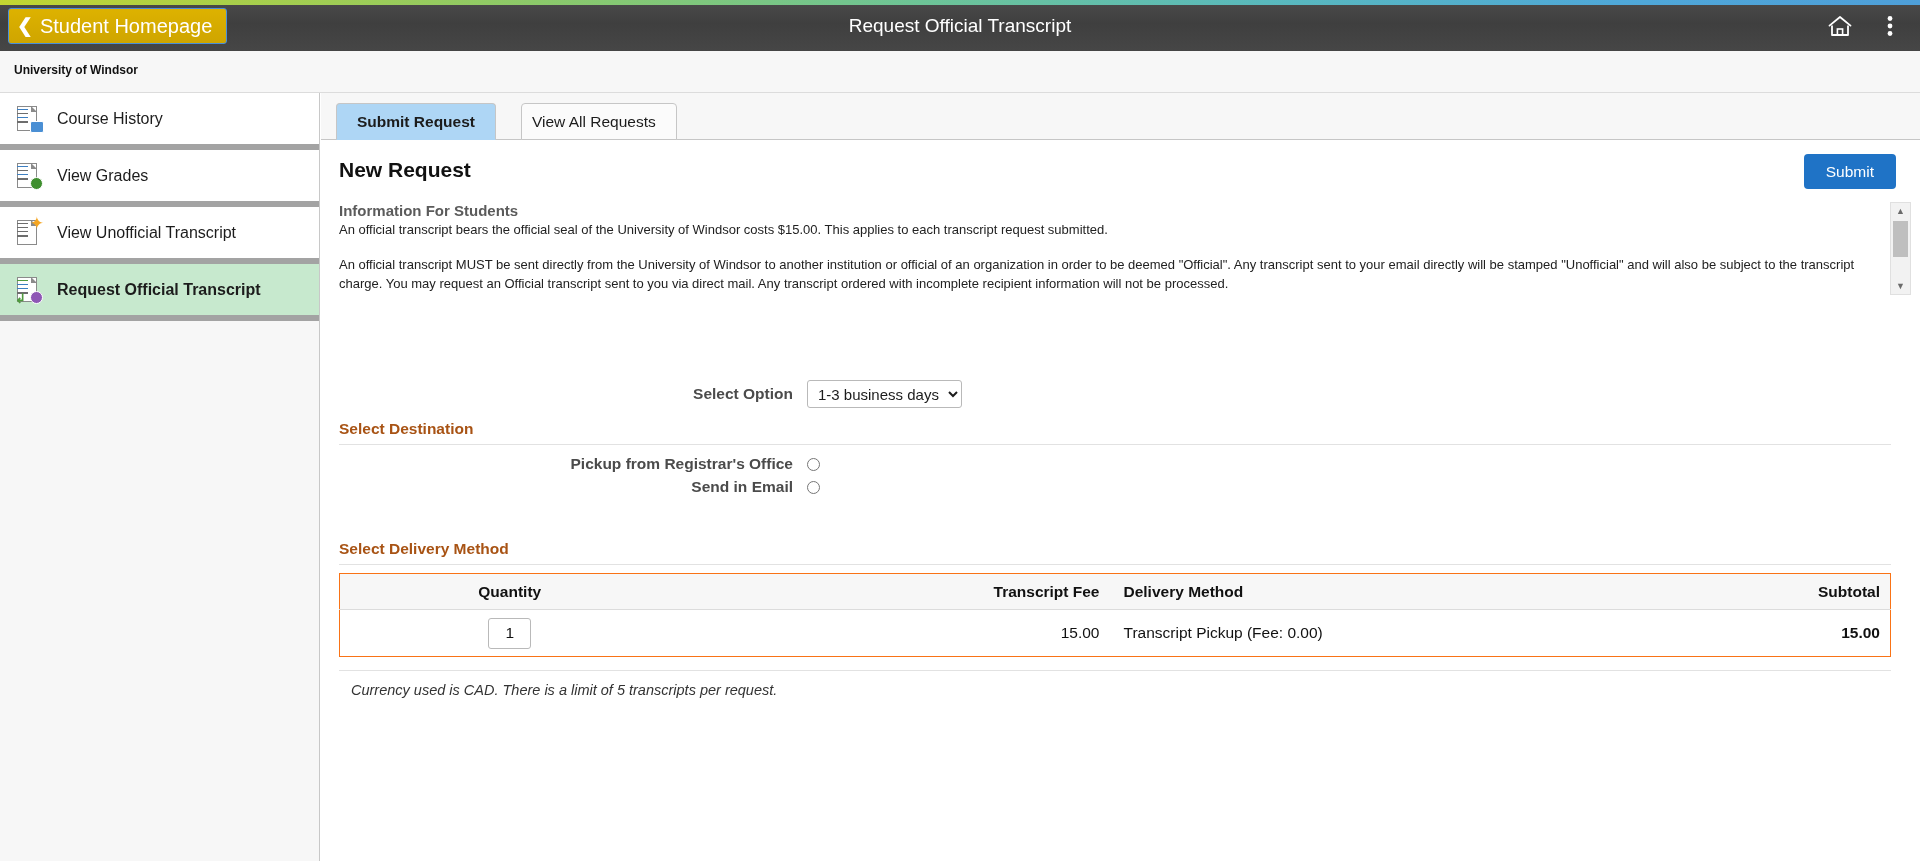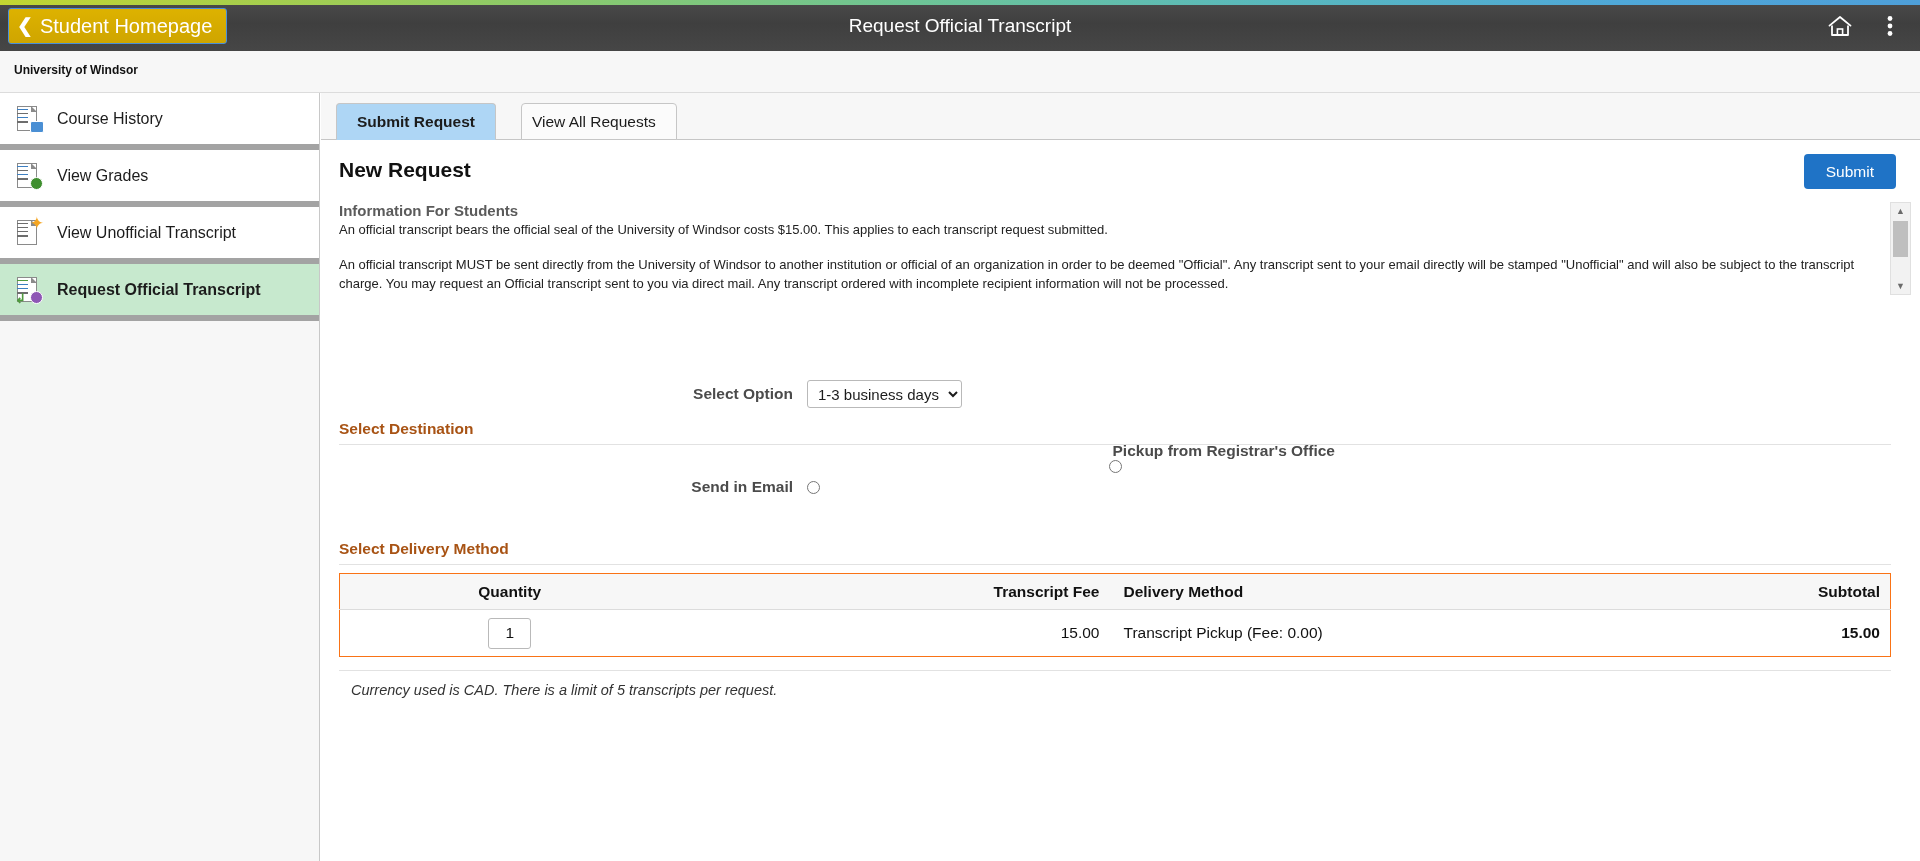--- a/index.html
+++ b/index.html
@@ -259,21 +259,21 @@
     position: absolute; left: 18px;
     width: 1552px;
     display: flex; align-items: center;
   }
   .radio-row .rlabel {
     width: 468px; text-align: right;
     font-size: 15.5px; font-weight: bold; color: #4b4b4b;
     padding-right: 14px;
   }
   .radio-row input[type=radio] { margin: 0; cursor: pointer; }
-  #radio-pickup { top: 302px; flex-direction: column; }
+  #radio-pickup { top: 315px; }
   #radio-email  { top: 338px; }
   #radio-mail   { top: 364px; }
 
   #fee-table {
     position: absolute; left: 18px; top: 433px;
     width: 1552px;
     border: 1px solid #f97316;
     border-collapse: collapse;
   }
   #fee-table th {

